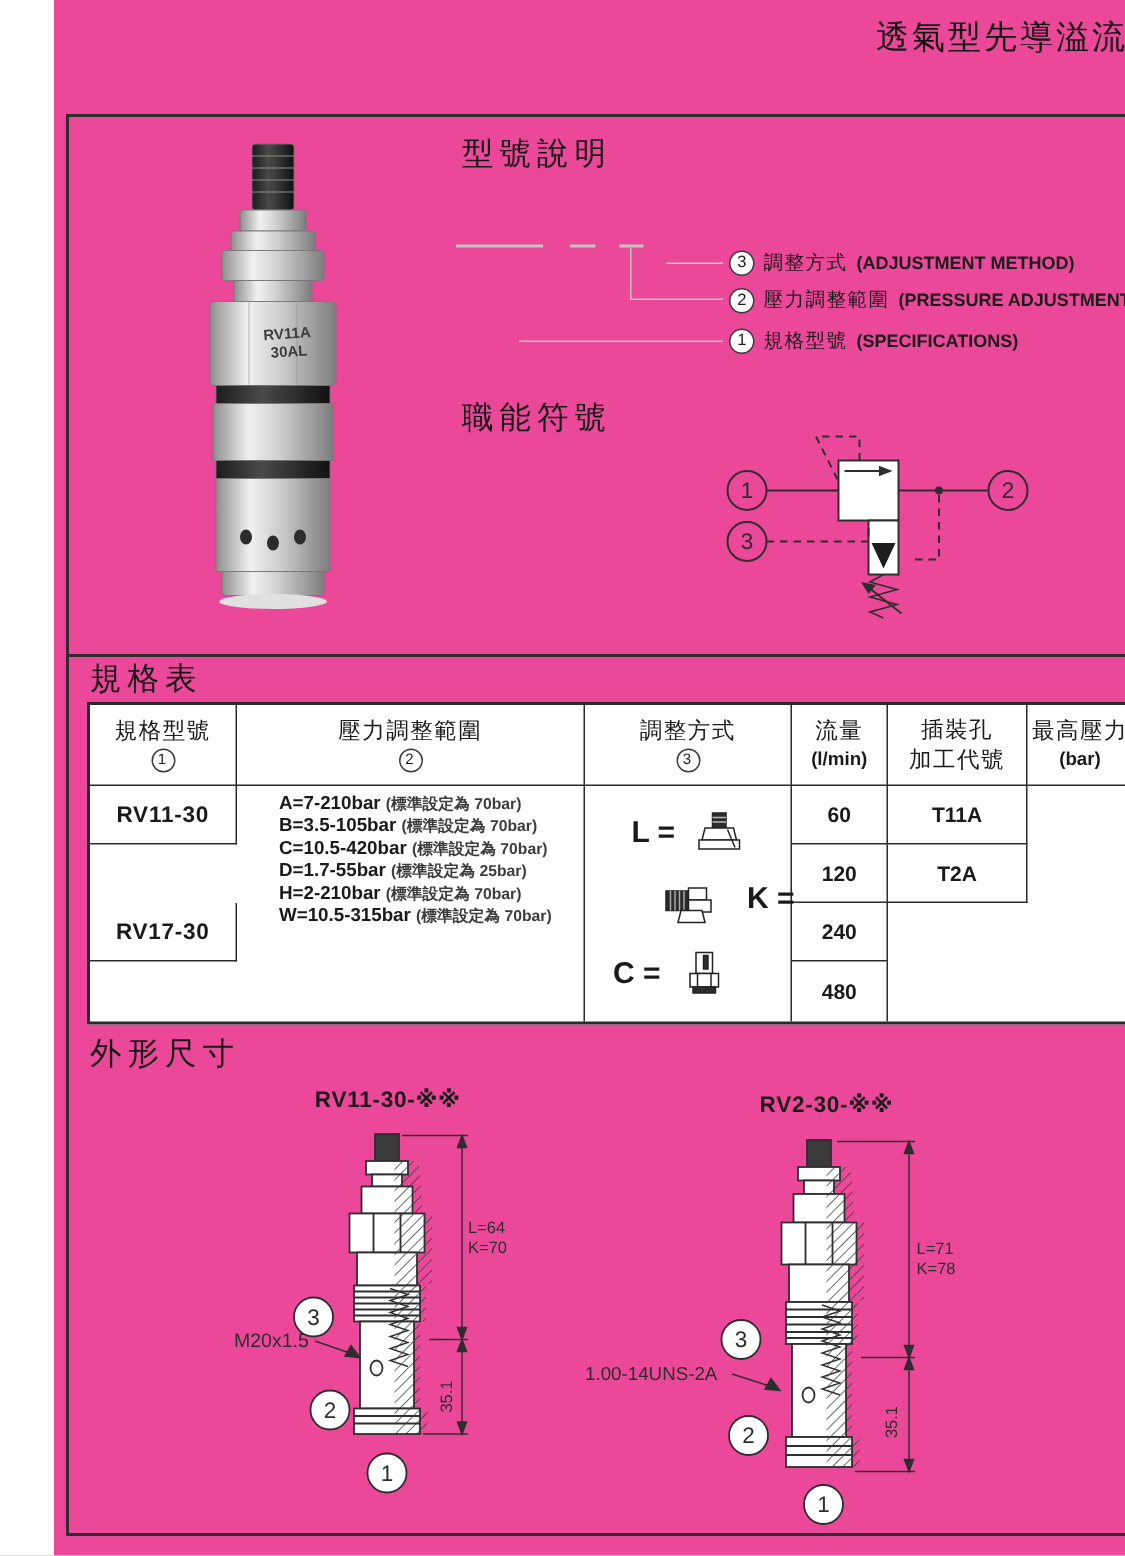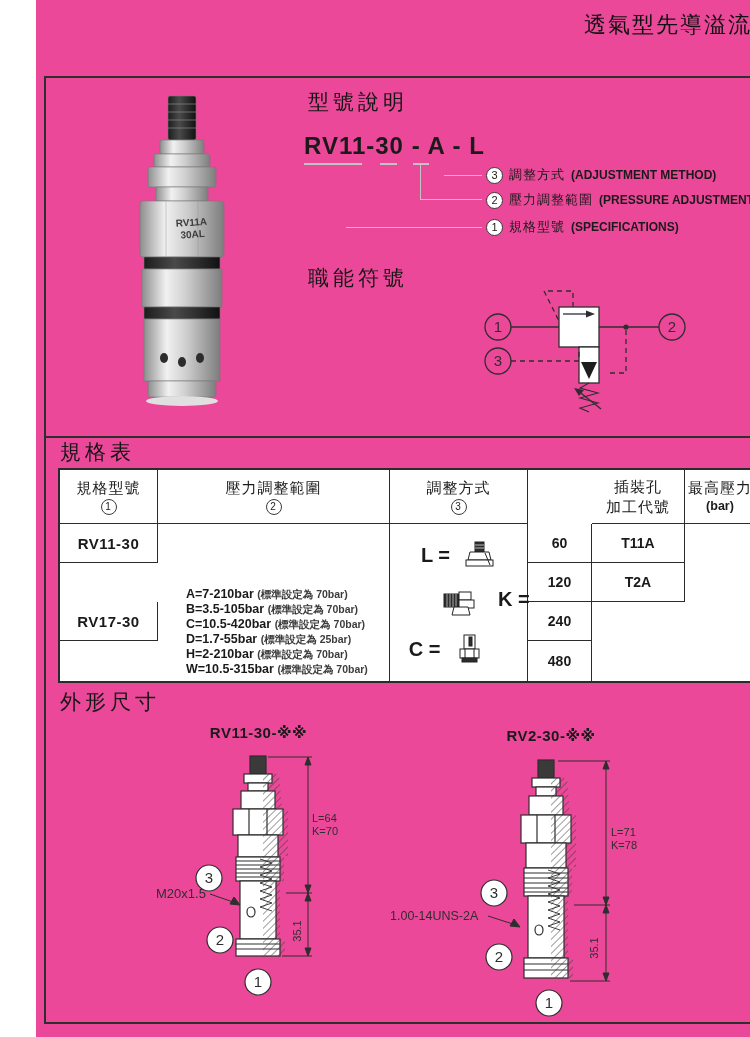--- a/index.html
+++ b/index.html
@@ -23,21 +23,21 @@
   .spec-table{left:22px;top:468px;display:grid;border:2px solid #2b2b2b;background:#fff;
               grid-template-columns:98px 232px 138px 64px 93px 70px;
               grid-template-rows:54px 39px 39px 39px 40px;}
   .cell{border-right:1.6px solid #2b2b2b;border-bottom:1.6px solid #2b2b2b;
         display:flex;align-items:center;justify-content:center;box-sizing:border-box;}
   .no-r{border-right:none!important;}
   .no-b{border-bottom:none!important;}
   .hdr{flex-direction:column;gap:2px;font-size:15px;letter-spacing:1px;line-height:1.2;}
   .hdr .sub-en{font-size:12.5px;font-weight:bold;letter-spacing:0;}
   .model-cell{font-weight:bold;font-size:15px;letter-spacing:.5px;}
-  .press-cell{flex-direction:column;align-items:flex-start;justify-content:flex-end;
+  .press-cell{flex-direction:column;align-items:flex-start;justify-content:flex-start;
               padding:4px 4px 4px 28px;}
   .press-line{font-size:12.5px;font-weight:bold;white-space:nowrap;}
   .press-line .std{font-size:10.5px;color:#3c3c3c;}
   .adj-cell{flex-direction:column;justify-content:space-evenly;}
   .adj-row{display:flex;align-items:center;gap:12px;font-size:20px;font-weight:bold;}
   .val-cell{font-weight:bold;font-size:14px;}
   .max-cell{font-weight:bold;font-size:15px;}
   .drawing-title{font-size:15px;font-weight:bold;letter-spacing:.5px;text-align:center;}
   svg text{font-family:"Liberation Sans","DejaVu Sans",sans-serif;}
 </style>
@@ -88,21 +88,20 @@
       <rect x="60" y="291" width="68" height="16" fill="url(#met)" rx="2"></rect>
       <ellipse cx="94" cy="311" rx="36" ry="5" fill="#e0e0e0" stroke="none"></ellipse>
     </g>
     <g transform="rotate(-4 100 138)" fill="#3d3d3d" font-size="10" font-weight="bold">
       <text x="88" y="136">RV11A</text>
       <text x="92" y="148">30AL</text>
     </g>
   </svg>
 
   <div class="abs h-cn" style="left:272px;top:88px">型號說明</div>
-  <div class="abs model-code">RV11-30 - A - L</div>
 
   <div class="abs gray-line" style="left:268px;top:163px;width:58px;height:2px"></div>
   <div class="abs gray-line" style="left:344px;top:163px;width:17px;height:2px"></div>
   <div class="abs gray-line" style="left:377px;top:163px;width:16px;height:2px"></div>
   <div class="abs gray-line" style="left:408px;top:175px;width:38px;height:1px"></div>
   <div class="abs gray-line" style="left:384px;top:165px;width:1px;height:34px"></div>
   <div class="abs gray-line" style="left:384px;top:199px;width:62px;height:1px"></div>
   <div class="abs gray-line" style="left:310px;top:227px;width:136px;height:1px"></div>
 
   <div class="abs callout-row" style="left:450px;top:166px">
@@ -156,20 +155,24 @@
       <span>規格型號</span>
       <span class="circ c16">1</span>
     </div>
     <div class="cell hdr" style="grid-area:1/2">
       <span>壓力調整範圍</span>
       <span class="circ c16">2</span>
     </div>
     <div class="cell hdr" style="grid-area:1/3">
       <span>調整方式</span>
       <span class="circ c16">3</span>
+    </div>
+    <div class="cell hdr" style="grid-area:1/4">
+      <span>流量</span>
+      <span class="sub-en">(l/min)</span>
     </div>
     <div class="cell hdr no-r" style="grid-area:1/6">
       <span>最高壓力</span>
       <span class="sub-en">(bar)</span>
     </div>
     <div class="cell hdr" style="grid-area:1/5">
       <span>插裝孔</span>
       <span>加工代號</span>
     </div>
 

